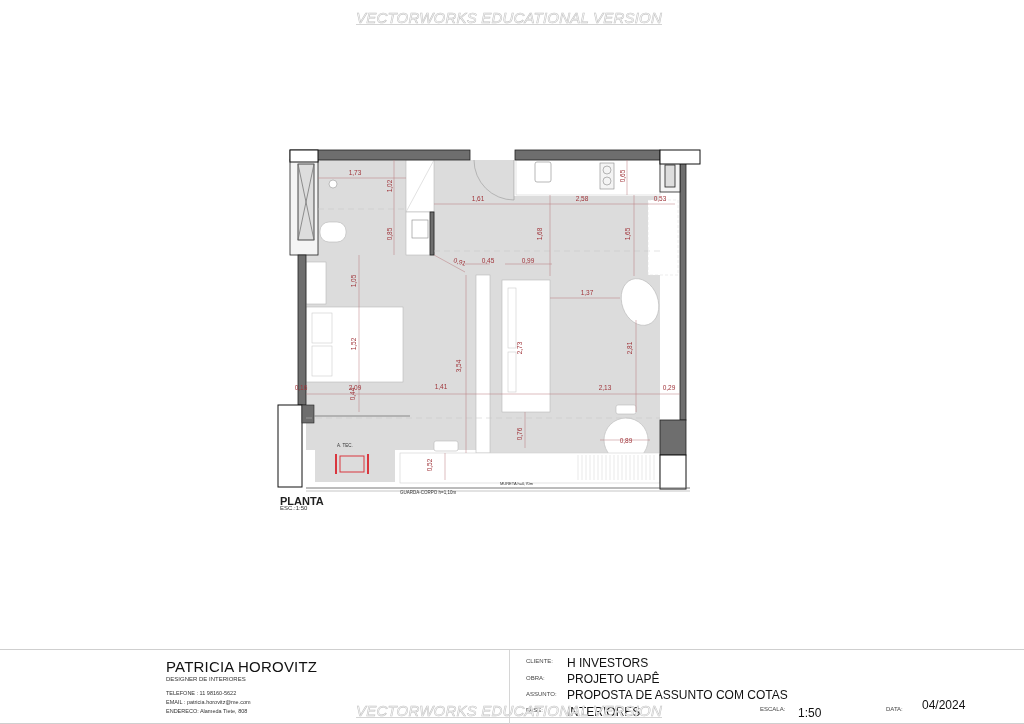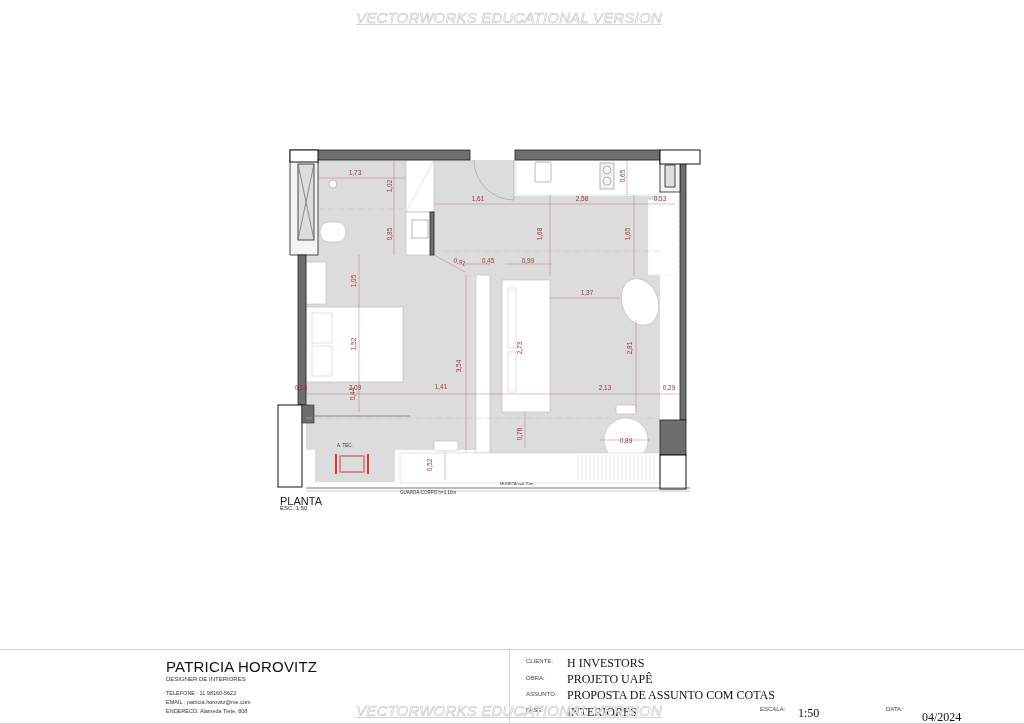--- a/index.html
+++ b/index.html
@@ -9,36 +9,36 @@
   .watermark {
     position: absolute; font-family: "Liberation Sans", sans-serif; font-size: 15px;
     color: #ffffff; letter-spacing: 0.2px;
     -webkit-text-stroke: 0.6px #c4c4c4; text-decoration: underline; text-decoration-color: #d4d4d4; font-style: italic;
   }
   .wm-top { left: 356px; top: 9px; }
   .wm-bottom { left: 356px; top: 702px; z-index: 3; }
 
   #plan { position: absolute; left: 0; top: 0; width: 1024px; height: 724px; }
 
-  .plan-label { position: absolute; left: 280px; top: 495px; font-size: 11px; color: #222; }
+  .plan-label { position: absolute; left: 280px; top: 495px; font-size: 11px; color: #222; font-weight: bold; }
   .plan-scale { position: absolute; left: 280px; top: 505px; font-size: 6px; color: #333; }
 
   
   .titleblock {
     position: absolute; left: 0; top: 649px; width: 1024px; height: 75px;
     border-top: 1px solid #cfcfcf; border-bottom: 1px solid #cfcfcf;
   }
   .tb-divider { position: absolute; left: 509px; top: 0; width: 1px; height: 74px; background: #d6d6d6; }
   .designer-name { position: absolute; left: 166px; top: 8px; font-size: 15px; color: #111; letter-spacing: 0.2px; }
   .designer-role { position: absolute; left: 166px; top: 26px; font-size: 6px; color: #333; }
   .contact { position: absolute; left: 166px; font-size: 5.5px; color: #333; }
   .c1 { top: 40px; } .c2 { top: 49px; } .c3 { top: 58px; }
 
   .tb-key { position: absolute; font-size: 6px; color: #444; }
-  .tb-val { position: absolute; font-size: 12px; color: #111; font-family: Liberation Serif, serif; }
+  .tb-val { position: absolute; font-size: 12px; color: #111; }
 </style>
 </head>
 <body>
 
 <div class="watermark wm-top">VECTORWORKS EDUCATIONAL VERSION</div>
 
 <svg id="plan" viewBox="0 0 1024 724" xmlns="http://www.w3.org/2000/svg" font-family="Liberation Sans, sans-serif">
 
   <g fill="#dcdcdc">
     <rect x="318" y="160" width="116" height="95"></rect>
@@ -237,16 +237,16 @@
   <div class="tb-key" style="left:526px; top:41px;">ASSUNTO:</div>
   <div class="tb-val" style="left:567px; top:38px;">PROPOSTA DE ASSUNTO COM COTAS</div>
 
   <div class="tb-key" style="left:526px; top:57px;">FASE:</div>
   <div class="tb-val" style="left:567px; top:55px;">INTERIORES</div>
 
   <div class="tb-key" style="left:760px; top:56px;">ESCALA:</div>
   <div class="tb-val" style="left:798px; top:56px;text-align:center;">1:50</div>
 
   <div class="tb-key" style="left:886px; top:56px;">DATA:</div>
-  <div class="tb-val" style="left:922px; top:60px;">04/2024</div>
+  <div class="tb-val" style="left:922px; top:48px;">04/2024</div>
 </div>
 
 <div class="watermark wm-bottom">VECTORWORKS EDUCATIONAL VERSION</div>
 
 </body></html>

